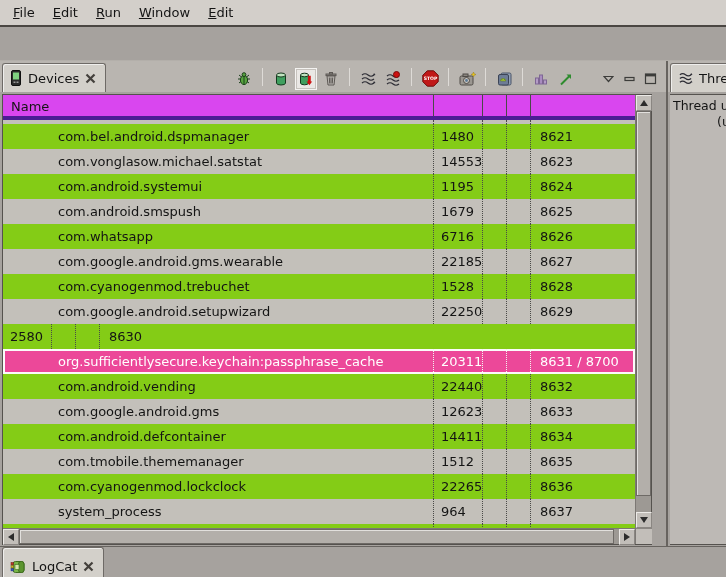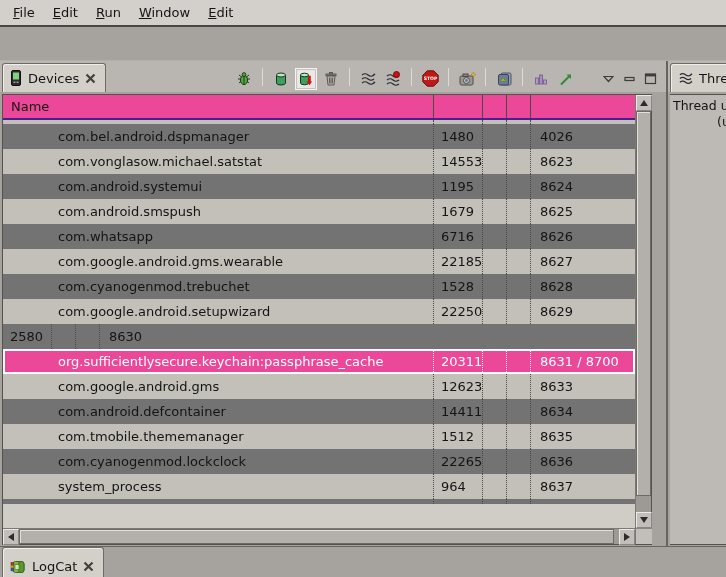--- a/index.html
+++ b/index.html
@@ -39,29 +39,29 @@
   .tsep { width:1px; height:18px; background:#8d8984; border-right:1px solid #dedbd7;
           margin:0 3px 3px 3px; }
   .winbtn { width:16px; height:16px; display:flex; align-items:center; justify-content:center; }
   .gap16 { width:14px; }
 
   
   .devices-body { flex:1; padding:2px 0 0 2px; }
   .table-box { width:650px; height:451px; border:1px solid #55524e; background:#d0cdc7;
                display:flex; }
   .table-main { flex:1; display:flex; flex-direction:column; min-width:0; }
-  .table-header { height:25px; background:#ec4899; border-bottom:2px solid #4c1d95;
+  .table-header { height:25px; background:#d946ef; border-bottom:4px solid #4c1d95;
                   display:flex; flex:0 0 auto; }
   .hcell { height:100%; line-height:23px; border-right:1px solid #4a4a48; }
   .hc-name { width:431px; padding-left:8px; }
   .hc-2 { width:49px; } .hc-3 { width:24px; } .hc-4 { width:24px; }
   .hc-5 { flex:1; border-right:none; }
 
   .rows { flex:1; overflow:hidden; background:#d0cdc7; }
-  .row { height:25px; display:flex; background:#737373; }
+  .row { height:25px; display:flex; background:#84cc16; }
   .row.alt { background:#c3c0ba; }
   .row.selected { background:#ec4899; color:#ffffff; box-shadow:inset 0 0 0 2px #fbfbfa; }
   .row .cell { height:100%; line-height:25px; border-right:1px dotted #4a4a48;
                overflow:hidden; white-space:nowrap; }
   .row.selected .cell { border-right-color:#f2f2f0; }
   .cell-name { width:431px; padding-left:55px; }
   .cell-pid  { width:49px; padding-left:7px; }
   .cell-c3 { width:24px; } .cell-c4 { width:24px; }
   .cell-port { flex:1; padding-left:9px; border-right:none !important; }
   .row.sliver { height:4px; background:#c3c0ba; }
@@ -277,21 +277,21 @@
                   <div class="cell cell-pid"></div>
                 <div class="cell cell-c3"></div>
                   <div class="cell cell-c4"></div>
                 <div class="cell cell-port"></div>
               </div>
               <div class="row">
     <div class="cell cell-name">com.bel.android.dspmanager</div>
     <div class="cell cell-pid">1480</div>
     <div class="cell cell-c3"></div>
     <div class="cell cell-c4"></div>
-    <div class="cell cell-port">4026</div>
+    <div class="cell cell-port">8621</div>
   </div>
                 <div class="row alt">
     <div class="cell cell-name">com.vonglasow.michael.satstat</div>
     <div class="cell cell-pid">14553</div>
     <div class="cell cell-c3"></div>
     <div class="cell cell-c4"></div>
     <div class="cell cell-port">8623</div>
   </div>
                 <div class="row">
     <div class="cell cell-name">com.android.systemui</div>
@@ -340,20 +340,27 @@
     <div class="cell cell-c3"></div>
     <div class="cell cell-c4"></div>
     <div class="cell cell-port">8630</div>
   </div>
                 <div class="row alt selected">
     <div class="cell cell-name">org.sufficientlysecure.keychain:passphrase_cache</div>
     <div class="cell cell-pid">20311</div>
     <div class="cell cell-c3"></div>
     <div class="cell cell-c4"></div>
     <div class="cell cell-port">8631 / 8700</div>
+  </div>
+                <div class="row">
+    <div class="cell cell-name">com.android.vending</div>
+    <div class="cell cell-pid">22440</div>
+    <div class="cell cell-c3"></div>
+    <div class="cell cell-c4"></div>
+    <div class="cell cell-port">8632</div>
   </div>
                 <div class="row alt">
     <div class="cell cell-name">com.google.android.gms</div>
     <div class="cell cell-pid">12623</div>
     <div class="cell cell-c3"></div>
     <div class="cell cell-c4"></div>
     <div class="cell cell-port">8633</div>
   </div>
                 <div class="row">
     <div class="cell cell-name">com.android.defcontainer</div>

